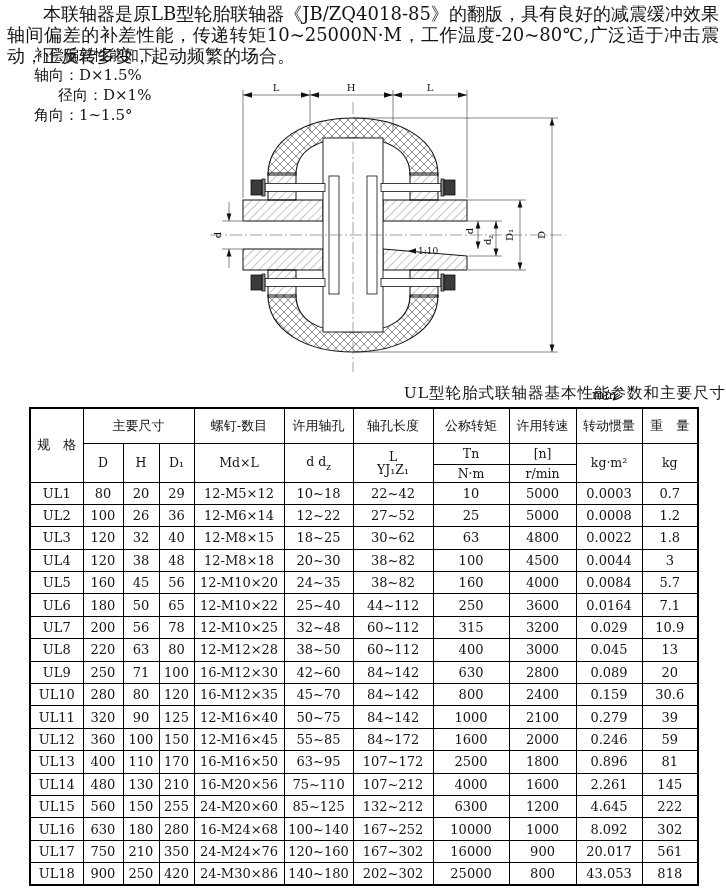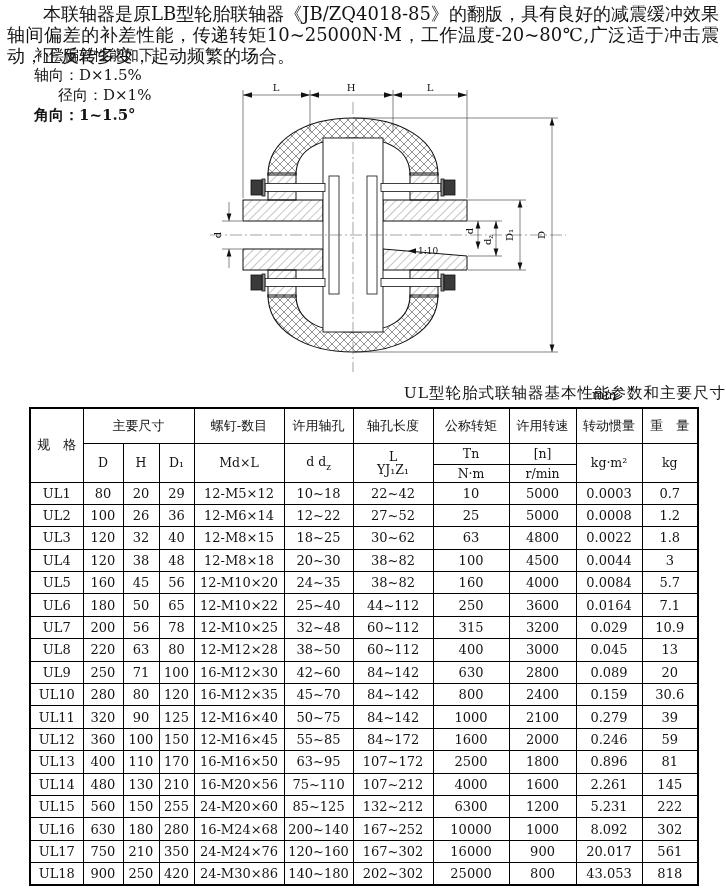--- a/index.html
+++ b/index.html
@@ -8,21 +8,21 @@
     width:726px; height:890px; position:relative; overflow:hidden;
     font-family:"DejaVu Serif","Liberation Serif",serif; color:#141414;
   }
   .intro { position:absolute; top:3px; left:7px; width:712px;
            font-size:18px; line-height:21px; text-align:justify; }
   .intro .par { text-indent:2em; }
   .cline { position:absolute; left:34px; font-size:15px; line-height:20px; white-space:nowrap; }
   #comp-heading { top:45px; }
   #comp-axial   { top:65px; }
   #comp-radial  { top:85px;margin-left:24px; }
-  #comp-angular { top:105px;font-weight:bold; }
+  #comp-angular { top:105px; }
 
   .drawing { position:absolute; top:80px; left:100px; width:480px; height:300px; }
   svg text { font-family:"DejaVu Serif","Liberation Serif",serif; font-size:10px; fill:#111; }
   svg text.small { font-size:9px; }
 
   .tbl-title { position:absolute; top:383px; left:0; width:726px; text-align:right;
                font-size:15.5px; letter-spacing:1px; }
   .tbl-unit  { position:absolute; top:387px; left:592px; font-size:13px; }
 
   table.spec { position:absolute; top:407px; left:29px; width:668px;
@@ -396,30 +396,30 @@
       <tr>
         <td>UL15</td>
         <td>560</td>
         <td>150</td>
         <td>255</td>
         <td>24-M20×60</td>
         <td>85~125</td>
         <td>132~212</td>
         <td>6300</td>
         <td>1200</td>
-        <td>5.231</td>
+        <td>4.645</td>
         <td>222</td>
       </tr>
       <tr>
         <td>UL16</td>
         <td>630</td>
         <td>180</td>
         <td>280</td>
         <td>16-M24×68</td>
-        <td>200~140</td>
+        <td>100~140</td>
         <td>167~252</td>
         <td>10000</td>
         <td>1000</td>
         <td>8.092</td>
         <td>302</td>
       </tr>
       <tr>
         <td>UL17</td>
         <td>750</td>
         <td>210</td>

